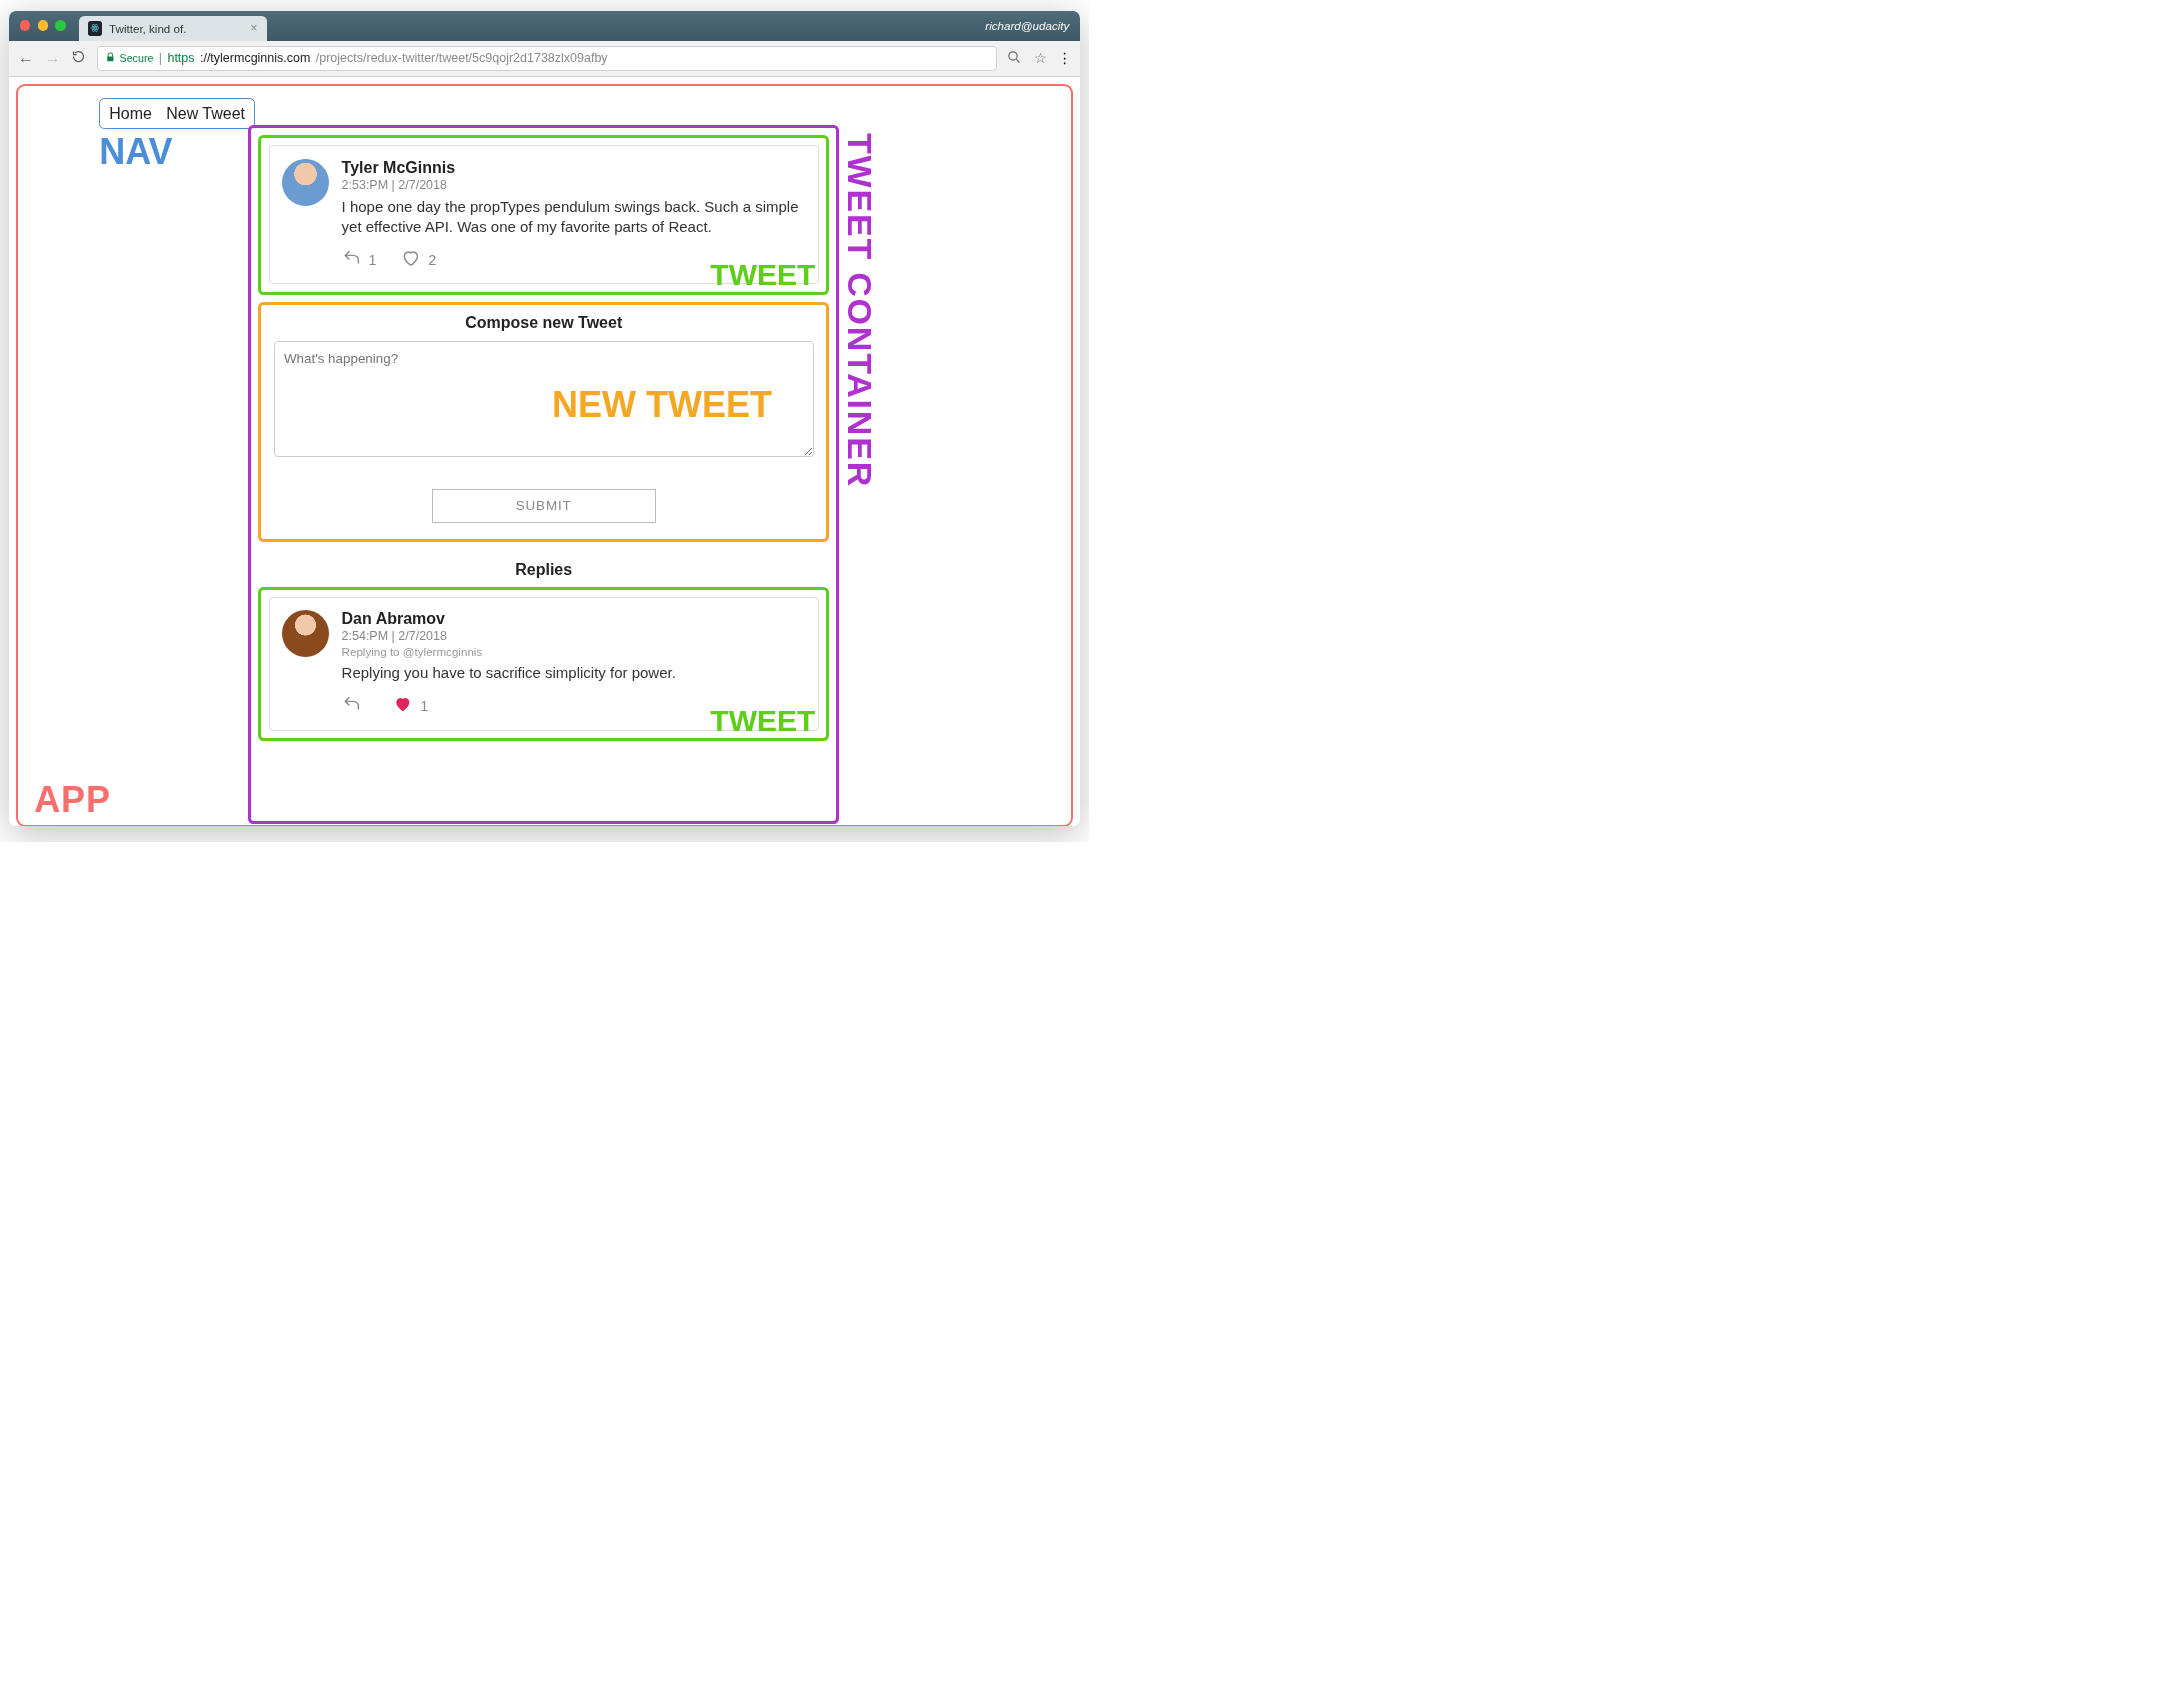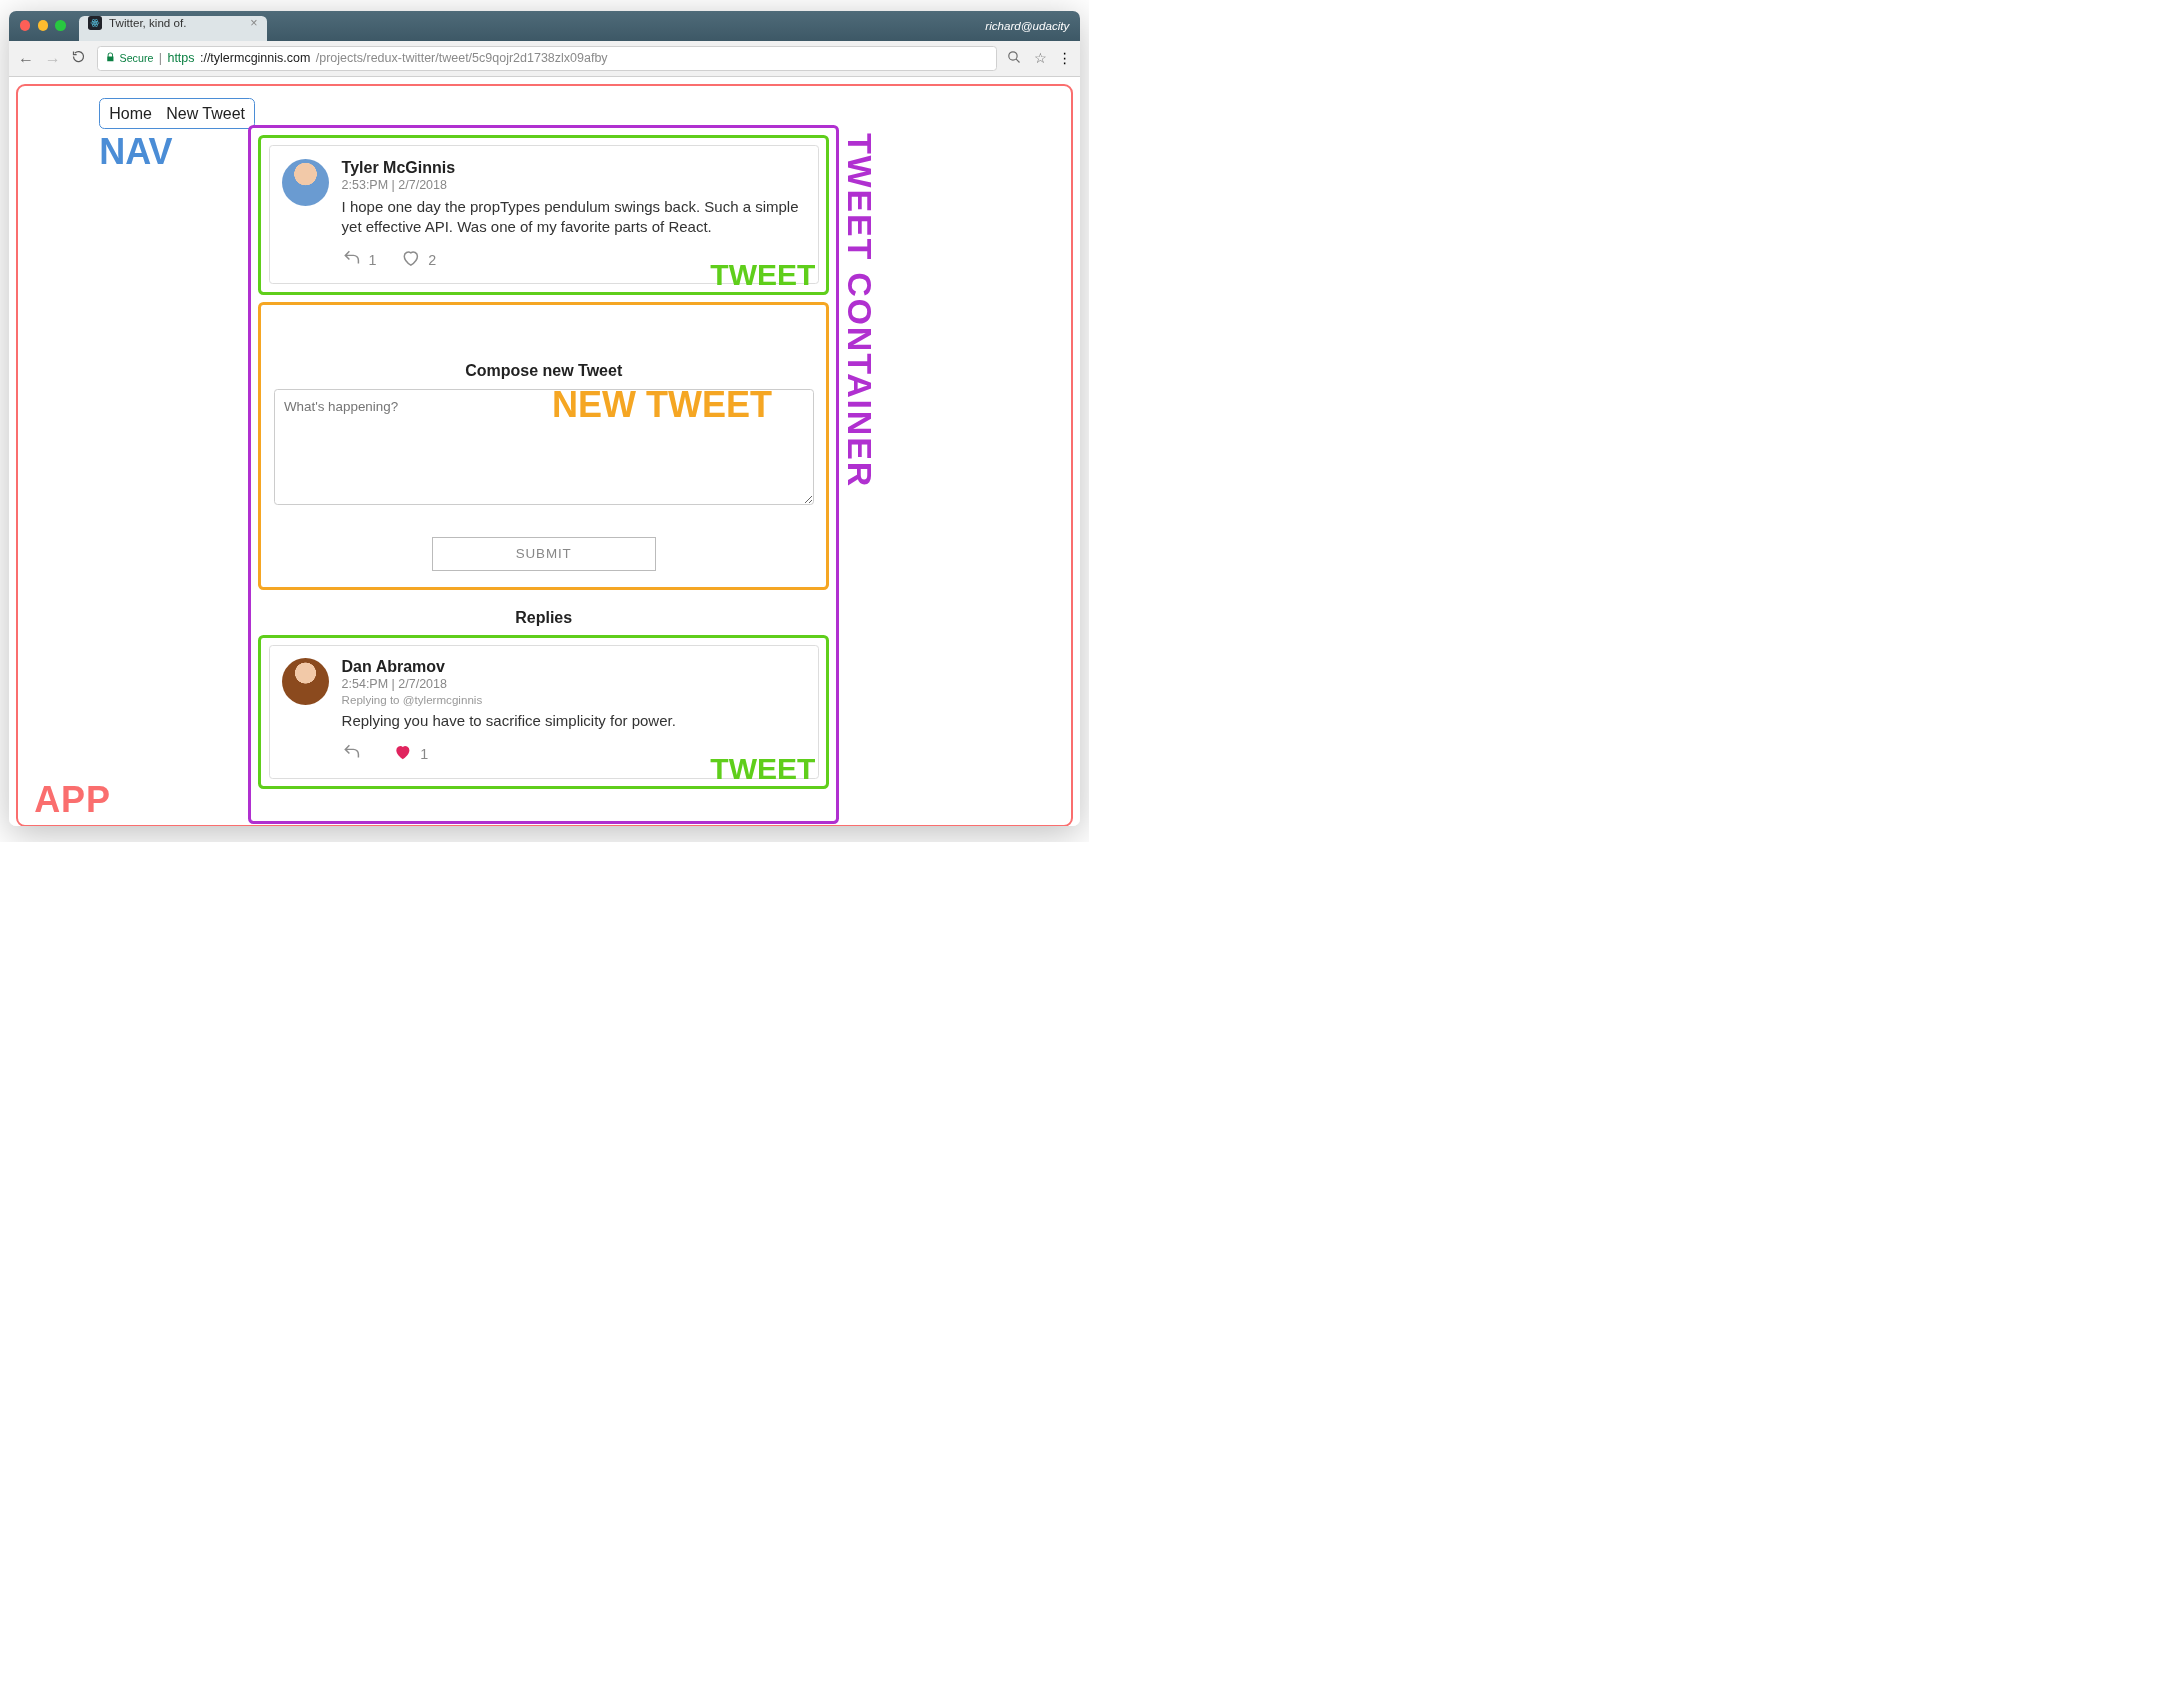--- a/index.html
+++ b/index.html
@@ -35,20 +35,21 @@
   .dot.red { background: #ff5f57; }
   .dot.yellow { background: #febc2e; }
   .dot.green { background: #28c840; }
   .tab {
     background: #dde4e7;
     border-radius: 5.4px 5.4px 0 0;
     height: 25px;
     margin-top: 5.4px;
     padding: 0 27px 0 9px;
     display: flex;
+    align-items: center;
     color: #333;
     gap: 7.2px;
     position: relative;
     min-width: 188px;
   }
   .favicon { width: 14.3px; height: 14.3px; background: #20232a; border-radius: 2.7px; display:flex; align-items:center; justify-content:center; }
   .favicon svg { width: 9.9px; height: 9.9px; }
   .tab .close-x { position: absolute; right: 9px; color: #888; font-size: 12.5px; }
   .titlebar .spacer { flex: 1; }
   .user-label { font-size: 11.6px; color: #fff; font-style: italic; }
@@ -181,21 +182,21 @@
     position: relative;
   }
   .newtweet-label {
     position: absolute;
     right: 54px;
     top: 79px;
     color: #f5a623;
     font-size: 36px;
     font-weight: 700;
   }
-  .compose-title { text-align: center; font-weight: 700; font-size: 16px; margin-bottom: 9px; color:#222;margin-top:48px;}
+  .compose-title { text-align: center; font-weight: 700; font-size: 16px; margin-bottom: 9px; color:#222;}
   .compose-area {
     width: 100%;
     height: 116px;
     border: 0.9px solid #ccc;
     border-radius: 3.6px;
     padding: 9px;
     font-size: 13.4px;
     font-family: inherit;
     resize: both;
     color: #333;

